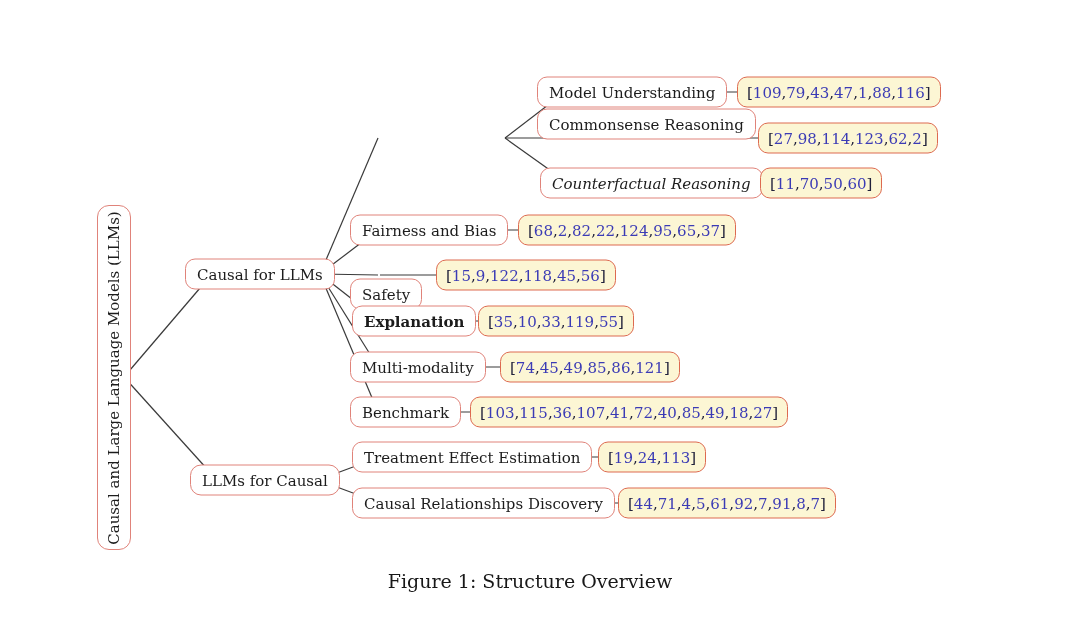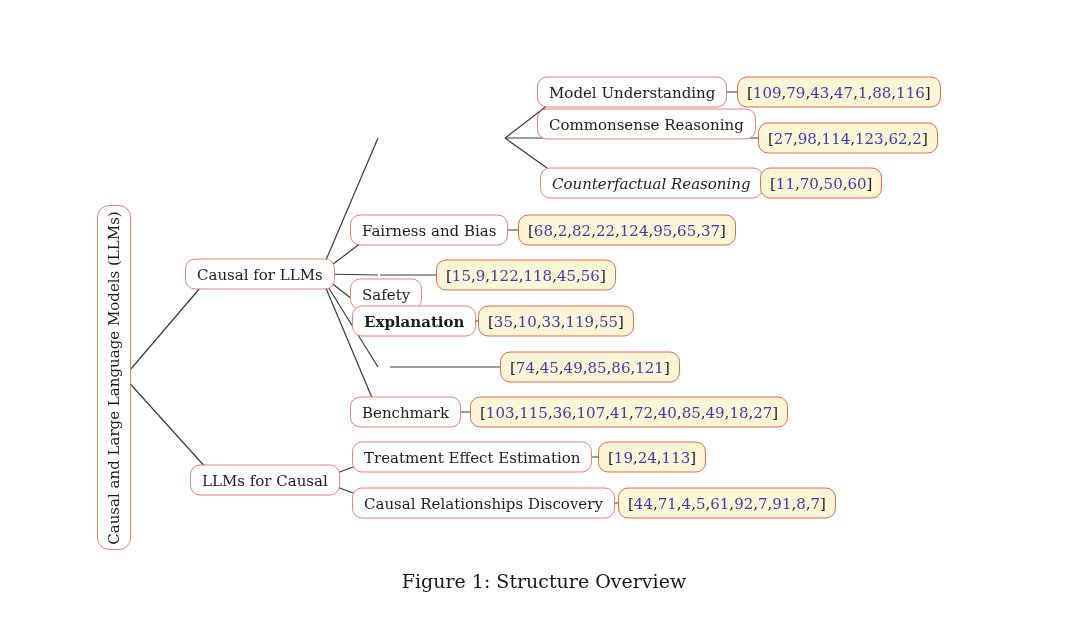--- a/index.html
+++ b/index.html
@@ -64,21 +64,20 @@
     color: #1c1c1c;
   }
   .caption {
     position: absolute;
     z-index: 1;
     left: 0; top: 570px;
     width: 1060px;
     text-align: center;
     font-size: 19px;
     color: #181818;
-    margin-left: 14px;
   }
 </style>
 </head>
 <body>
 
 <div id="figure-canvas">
 
   <svg id="connectors" width="1080" height="621">
 
     <line x1="124" y1="377" x2="212" y2="274"></line>
@@ -108,41 +107,42 @@
     <line x1="390" y1="412" x2="500" y2="412"></line>
     <line x1="392" y1="457" x2="628" y2="457"></line>
     <line x1="392" y1="503" x2="648" y2="503"></line>
   </svg>
 
   <div class="root-node">
     <span class="vtext">Causal and Large Language Models (LLMs)</span>
   </div>
 
   <div class="node" style="left:185px; top:274px;">Causal for LLMs</div>
-  <div class="node" style="left:190px; top:480px;">LLMs for Causal</div>
+  <div class="node" style="left:190px; top:480px;border-radius:11px;">LLMs for Causal</div>
 
 
   <div class="node" style="left:537px; top:92px;">Model Understanding</div>
   <div class="ref" style="left:737px; top:92px;">[<span class="cite">109</span>, <span class="cite">79</span>, <span class="cite">43</span>, <span class="cite">47</span>, <span class="cite">1</span>, <span class="cite">88</span>, <span class="cite">116</span>]</div>
 
   <div class="node" style="left:537px; top:124px;">Commonsense Reasoning</div>
   <div class="ref" style="left:758px; top:138px;">[<span class="cite">27</span>, <span class="cite">98</span>, <span class="cite">114</span>, <span class="cite">123</span>, <span class="cite">62</span>, <span class="cite">2</span>]</div>
 
   <div class="node" style="left:540px; top:183px;font-style:italic;">Counterfactual Reasoning</div>
   <div class="ref" style="left:760px; top:183px;">[<span class="cite">11</span>, <span class="cite">70</span>, <span class="cite">50</span>, <span class="cite">60</span>]</div>
 
   <div class="node" style="left:350px; top:230px;">Fairness and Bias</div>
   <div class="ref" style="left:518px; top:230px;">[<span class="cite">68</span>, <span class="cite">2</span>, <span class="cite">82</span>, <span class="cite">22</span>, <span class="cite">124</span>, <span class="cite">95</span>, <span class="cite">65</span>, <span class="cite">37</span>]</div>
 
   <div class="node" style="left:350px; top:282px;margin-top:12px;">Safety</div>
   <div class="ref" style="left:436px; top:275px;">[<span class="cite">15</span>, <span class="cite">9</span>, <span class="cite">122</span>, <span class="cite">118</span>, <span class="cite">45</span>, <span class="cite">56</span>]</div>
 
   <div class="node" style="left:352px; top:321px;font-weight:bold;">Explanation</div>
   <div class="ref" style="left:478px; top:321px;">[<span class="cite">35</span>, <span class="cite">10</span>, <span class="cite">33</span>, <span class="cite">119</span>, <span class="cite">55</span>]</div>
 
+  <div class="node" style="left:350px; top:367px;">Multi-modality</div>
   <div class="ref" style="left:500px; top:367px;">[<span class="cite">74</span>, <span class="cite">45</span>, <span class="cite">49</span>, <span class="cite">85</span>, <span class="cite">86</span>, <span class="cite">121</span>]</div>
 
   <div class="node" style="left:350px; top:412px;text-align:right;">Benchmark</div>
   <div class="ref" style="left:470px; top:412px;">[<span class="cite">103</span>, <span class="cite">115</span>, <span class="cite">36</span>, <span class="cite">107</span>, <span class="cite">41</span>, <span class="cite">72</span>, <span class="cite">40</span>, <span class="cite">85</span>, <span class="cite">49</span>, <span class="cite">18</span>, <span class="cite">27</span>]</div>
 
   <div class="node" style="left:352px; top:457px;border-radius:10px;">Treatment Effect Estimation</div>
   <div class="ref" style="left:598px; top:457px;">[<span class="cite">19</span>, <span class="cite">24</span>, <span class="cite">113</span>]</div>
 
   <div class="node" style="left:352px; top:503px;">Causal Relationships Discovery</div>
   <div class="ref" style="left:618px; top:503px;">[<span class="cite">44</span>, <span class="cite">71</span>, <span class="cite">4</span>, <span class="cite">5</span>, <span class="cite">61</span>, <span class="cite">92</span>, <span class="cite">7</span>, <span class="cite">91</span>, <span class="cite">8</span>, <span class="cite">7</span>]</div>

